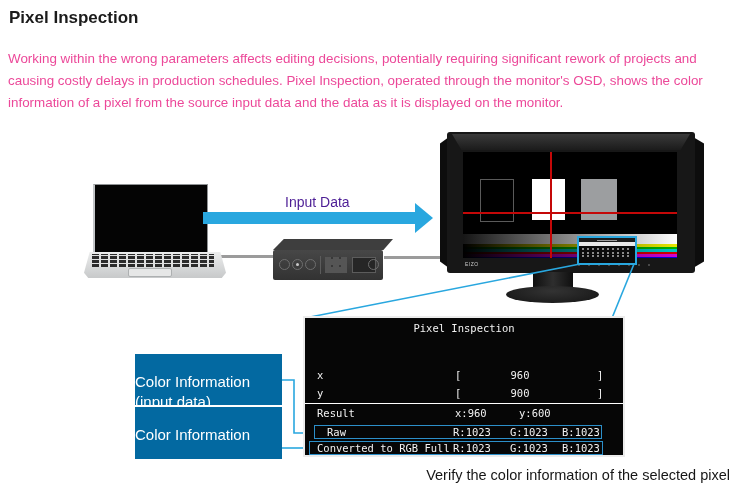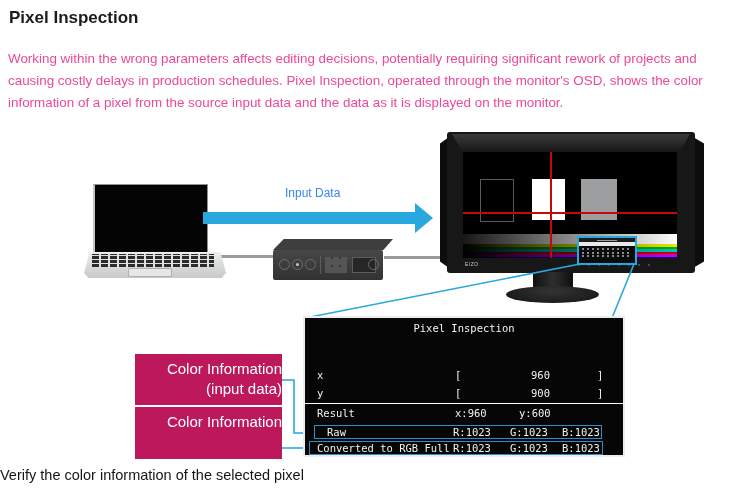--- a/index.html
+++ b/index.html
@@ -3,21 +3,21 @@
 <meta charset="utf-8">
 <style>
   html,body{margin:0;padding:0;background:#fff;}
   #page{position:relative;width:730px;height:500px;background:#fff;overflow:hidden;
         font-family:"Liberation Sans",sans-serif;}
   .abs{position:absolute;}
 
   
   #heading{left:9px;top:8px;font-size:17px;font-weight:bold;color:#1b1b1b;}
   #intro{left:8px;top:48px;width:719px;font-size:13.4px;line-height:1.65;color:#ec4899;}
-  #caption{left:0;top:467px;width:730px;text-align:left;font-size:14.5px;color:#161616;}
+  #caption{left:0;top:467px;width:730px;text-align:right;font-size:14.5px;color:#161616;}
 
   
   #laptop-screen{left:93px;top:184px;width:112px;height:68px;background:#040404;
     border:1px solid #8f9294;border-left:2px solid #c2c5c7;border-bottom:none;}
   #laptop-base{left:84px;top:252px;width:142px;height:26px;
     background:linear-gradient(#eceded,#c7c9ca);
     clip-path:polygon(4% 0,96% 0,100% 80%,97% 100%,3% 100%,0 80%);}
   #laptop-keys{left:92px;top:254px;width:122px;height:13px;
     background:
       repeating-linear-gradient(0deg,rgba(226,227,227,0) 0 3px,#dfe0e0 3px 4px),
@@ -27,21 +27,21 @@
 
   
   .cable{height:3px;background:#9b9b9b;}
   #cable-left{left:210px;top:255px;width:63px;}
   #cable-right{left:384px;top:256px;width:61px;}
 
   
   #arrow-shaft{left:203px;top:212px;width:213px;height:12px;background:#29A7DF;}
   #arrow-head{left:415px;top:203px;width:0;height:0;
     border-left:18px solid #29A7DF;border-top:15px solid transparent;border-bottom:15px solid transparent;}
-  #arrow-label{left:285px;top:186px;font-size:12px;color:#3b82f6;}
+  #arrow-label{left:285px;top:194px;font-size:14px;color:#4c1d95;}
 
   
   #device-top{left:273px;top:239px;width:120px;height:11px;background:#3e3e3e;
     clip-path:polygon(9% 0,100% 0,92% 100%,0 100%);}
   #device-front{left:273px;top:250px;width:110px;height:30px;border-radius:2px;
     background:linear-gradient(#474747,#323232);}
   .knob{position:absolute;top:9px;width:9px;height:9px;border:1.5px solid #6e6e6e;border-radius:50%;}
   #knob-1{left:6px;} #knob-2{left:19px;} #knob-3{left:32px;}
   #knob-2 i{position:absolute;left:2.5px;top:2.5px;width:3px;height:3px;background:#c9c9c9;border-radius:50%;display:block;}
   #device-divider{position:absolute;left:47px;top:6px;width:1px;height:18px;background:#5c5c5c;}
@@ -88,42 +88,42 @@
   #mini-osd .m-exec{height:4px;background:#e9e9e9;margin-bottom:2px;}
   #mini-osd .m-line{height:2px;margin:1.5px 3px 0 3px;
     background:repeating-linear-gradient(90deg,#8a8a8a 0 2px,transparent 2px 5px);}
 
   
   #stand-neck{left:533px;top:272px;width:40px;height:17px;background:linear-gradient(90deg,#0f0f0f,#2e2e2e,#0f0f0f);}
   #stand-base{left:506px;top:286px;width:93px;height:17px;border-radius:50%;
     background:radial-gradient(ellipse at 50% 30%,#333,#141414);}
 
   
-  .blue-label{left:135px;width:147px;background:#be185d;color:#fff;text-align:right;
-    font-size:15px;line-height:1.32;padding-top:5px;box-sizing:border-box;z-index:3;}
+  .blue-label{left:135px;width:147px;background:#0369a1;color:#fff;text-align:left;
+    font-size:15px;line-height:1.32;padding-top:18px;box-sizing:border-box;z-index:3;}
   #label-input{top:354px;height:51px;}
   #label-displayed{top:407px;height:52px;}
 
   
   #lines{left:0;top:0;width:730px;height:500px;z-index:2;pointer-events:none;}
 
   
   #osd{left:303px;top:316px;width:318px;height:137px;border:2px solid #ececec;
     background:#060606;z-index:3;color:#f2f2f2;
     font-family:"DejaVu Sans Mono","Liberation Mono",monospace;font-size:10.5px;}
   #osd .row{position:absolute;left:0;right:0;height:15px;line-height:15px;}
   #osd span{position:absolute;white-space:pre;}
   #osd-title{top:3px;height:15px;width:100%;text-align:center;position:absolute;line-height:15px;}
   #osd-execute{top:18px;height:16px;line-height:16px;background:#f2f2f2;color:#000;padding-left:12px;
     position:absolute;left:0;right:0;}
   #row-x{top:50px;} #row-y{top:68px;}
   #osd-sep{position:absolute;top:85px;left:0;right:0;height:1px;background:#fff;}
   #row-result{top:88px;}
   #row-raw{top:107px;} #row-conv{top:123px;}
-  .c-label{left:12px;} .c-open{left:150px;} .c-val{left:185px;width:60px;text-align:right;} .c-close{left:292px;}
+  .c-label{left:12px;} .c-open{left:150px;} .c-val{left:185px;width:60px;text-align:center;} .c-close{left:292px;}
   .c-rx{left:150px;} .c-ry{left:205px;margin-left:9px;}
   .c-r{left:148px;} .c-g{left:205px;} .c-b{left:257px;}
   #raw-outline{position:absolute;left:9px;top:0px;width:288px;height:14px;border:1.5px solid #2C8FC9;box-sizing:border-box;}
   #conv-outline{position:absolute;left:4px;top:0px;width:294px;height:14px;border:1.5px solid #2C8FC9;box-sizing:border-box;}
   #raw-label{left:22px;} #conv-label{left:12px;}
 </style>
 </head>
 <body>
 
 <div id="page">

